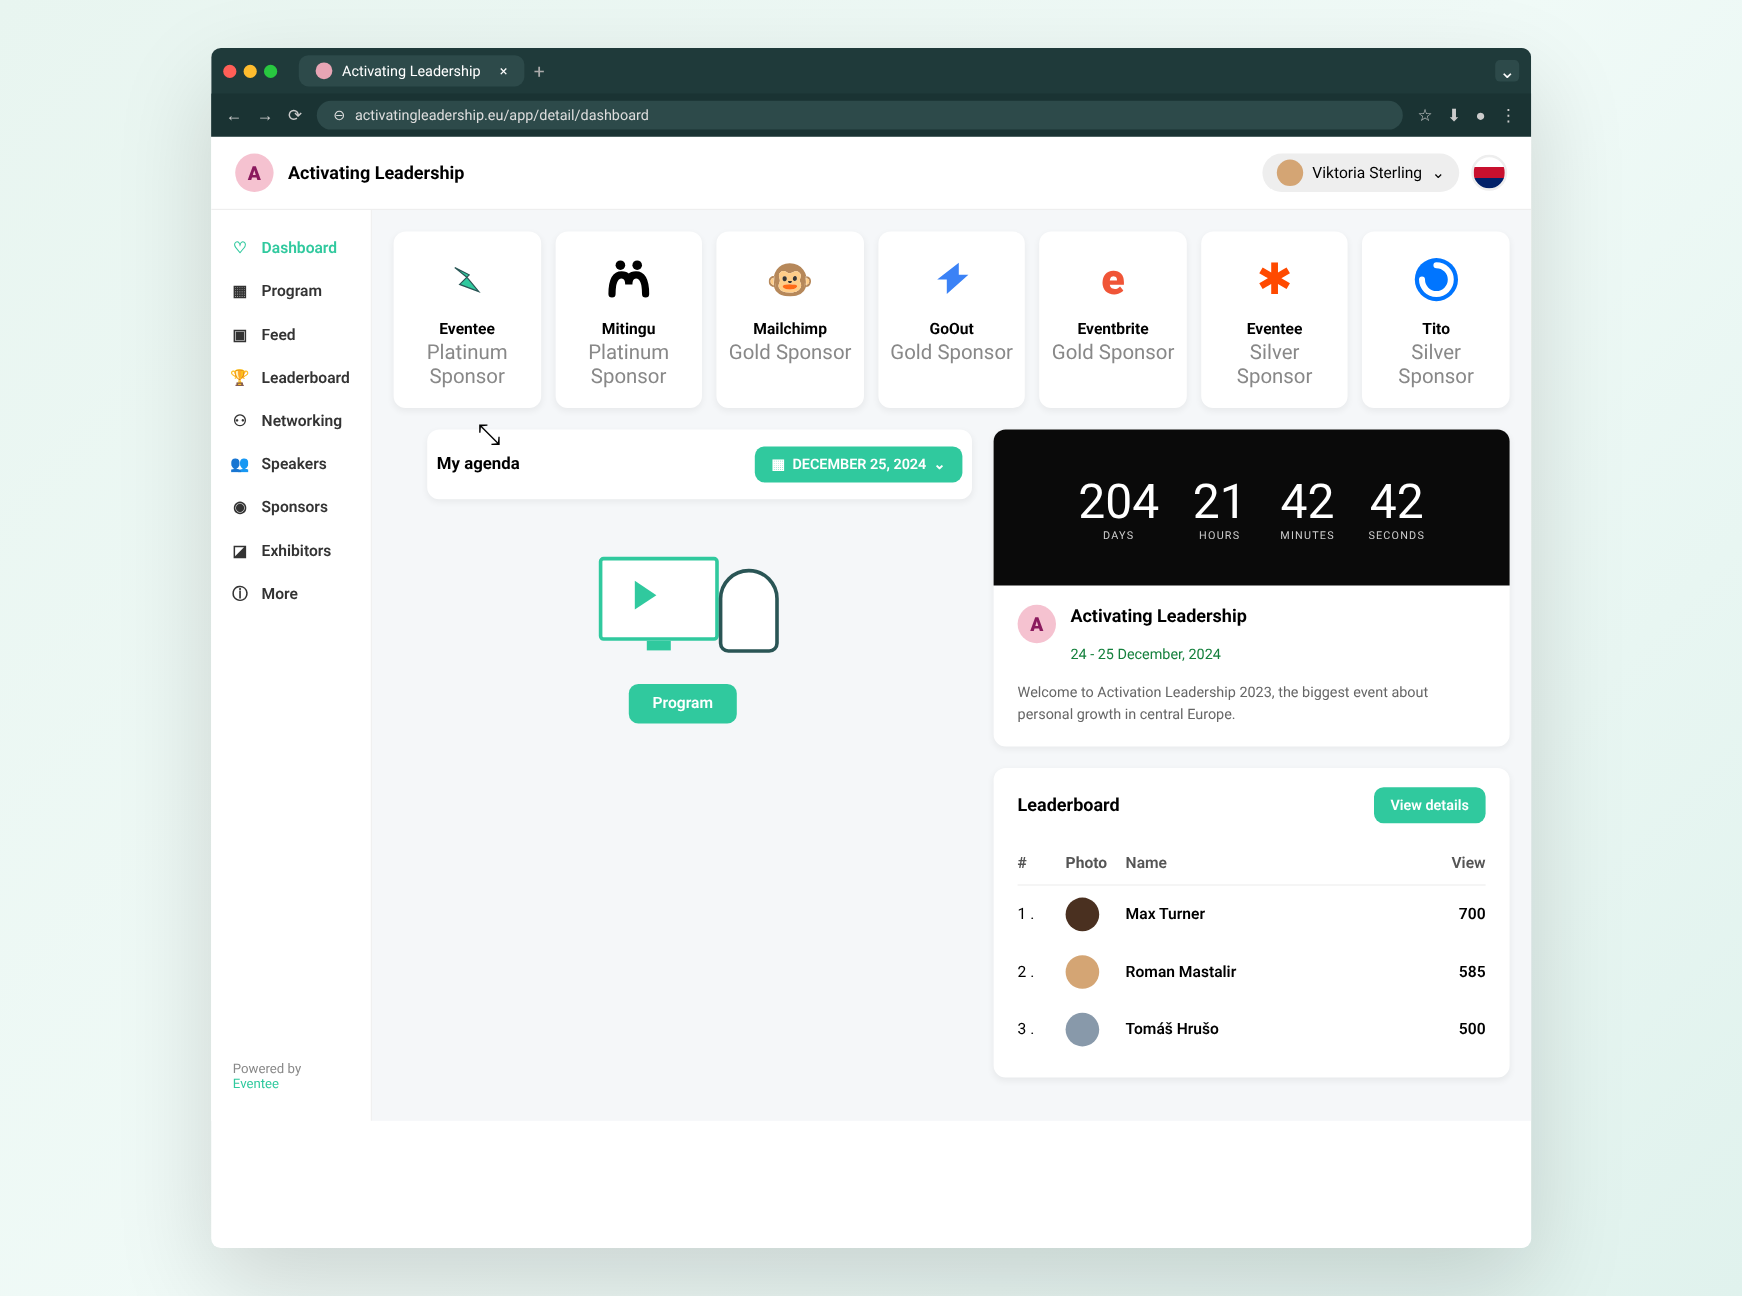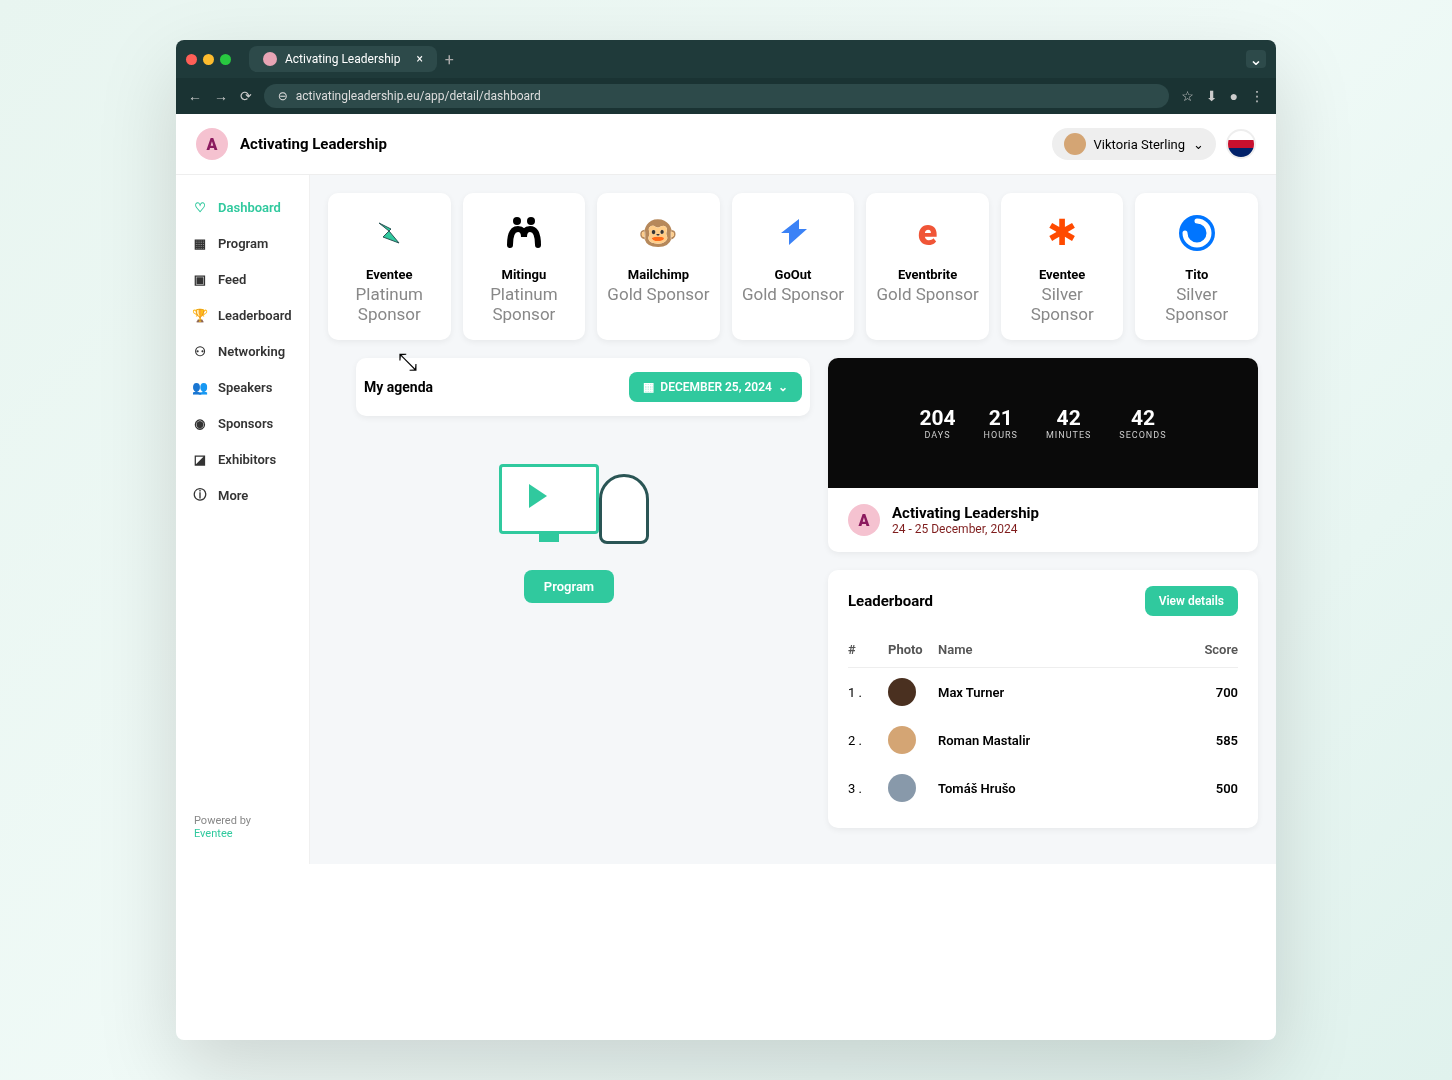--- a/index.html
+++ b/index.html
@@ -49,26 +49,26 @@
 .agenda-empty{padding:20px 30px 30px;text-align:center}
 .illustration{width:160px;height:100px;margin:0 auto 16px;position:relative}
 .illu-screen{position:absolute;left:10px;top:10px;width:100px;height:70px;border:3px solid #30c99e;border-radius:4px;background:#fff}
 .illu-play{position:absolute;left:40px;top:30px;width:0;height:0;border-left:18px solid #30c99e;border-top:12px solid transparent;border-bottom:12px solid transparent}
 .illu-stand{position:absolute;left:50px;top:80px;width:20px;height:8px;background:#30c99e}
 .illu-char{position:absolute;right:0;top:20px;width:50px;height:70px;border:3px solid #2a5555;border-radius:25px 25px 8px 8px;background:#fff}
 .empty-text{font-size:13px;font-weight:700;color:#333;margin-bottom:16px;line-height:1.5}
 .prog-btn{background:#30c99e;color:#fff;border:none;border-radius:8px;padding:9px 20px;font-size:13px;font-weight:600;cursor:pointer}
 .countdown{height:130px;background:#0a0a0a;border-radius:10px 10px 0 0;display:flex;align-items:center;justify-content:center;gap:28px;color:#fff;position:relative;overflow:hidden}
 .cd-item{text-align:center}
-.cd-num{font-size:21px;font-weight:700}
+.cd-num{font-size:40px;font-weight:400}
 .cd-label{font-size:9px;letter-spacing:1px;color:#ccc;margin-top:0}
 .event-info{padding:16px 20px;display:flex;gap:12px;align-items:flex-start}
 .event-info .logo{margin-right:0;flex-shrink:0}
 .event-title{font-weight:700;font-size:15px}
-.event-date{font-size:12px;color:#7f1d1d;margin-top:0}
+.event-date{font-size:12px;color:#15803d;margin-top:16px}
 .event-desc{padding:0 20px 18px;font-size:12px;color:#666;line-height:1.5}
 .lb-head{display:flex;align-items:center;padding:16px 20px}
 .lb-title{font-weight:700;font-size:15px}
 .view-btn{margin-left:auto;background:#30c99e;color:#fff;border:none;border-radius:8px;padding:8px 14px;font-size:12px;font-weight:600;cursor:pointer}
 .lb-table{width:100%;padding:0 20px 16px}
 .lb-row{display:flex;align-items:center;padding:10px 0;font-size:13px}
 .lb-row.head{font-weight:700;color:#555;border-bottom:1px solid #eee}
 .lb-rank{width:40px}
 .lb-photo{width:50px}
 .lb-photo img,.lb-av{width:28px;height:28px;border-radius:50%;background:#ccc}
@@ -274,33 +274,34 @@
                     <div class="cd-label">SECONDS</div>
                   </div>
               </div>
               <div class="event-info">
                 <div class="logo">A</div>
                 <div>
                   <div class="event-title">Activating Leadership</div>
                   <div class="event-date">24 - 25 December, 2024</div>
                 </div>
               </div>
+              <div class="event-desc">Welcome to Activation Leadership 2023, the biggest event about personal growth in central Europe.</div>
             </div>
 
             <div class="card">
               <div class="lb-head">
                 <span class="lb-title">Leaderboard</span>
                 <button class="view-btn">View details</button>
               </div>
               <div class="lb-table">
                 <div class="lb-row head">
                   <div class="lb-rank">#</div>
                   <div class="lb-photo">Photo</div>
                   <div class="lb-name">Name</div>
-                  <div class="lb-score">Score</div>
+                  <div class="lb-score">View</div>
                 </div>
                 <div class="lb-row">
                   <div class="lb-rank">1 .</div>
                   <div class="lb-photo">
                       <div class="lb-av" style="background:#4a3020"></div>
                     </div>
                   <div class="lb-name">Max Turner</div>
                   <div class="lb-score">700</div>
                 </div>
                 <div class="lb-row">

